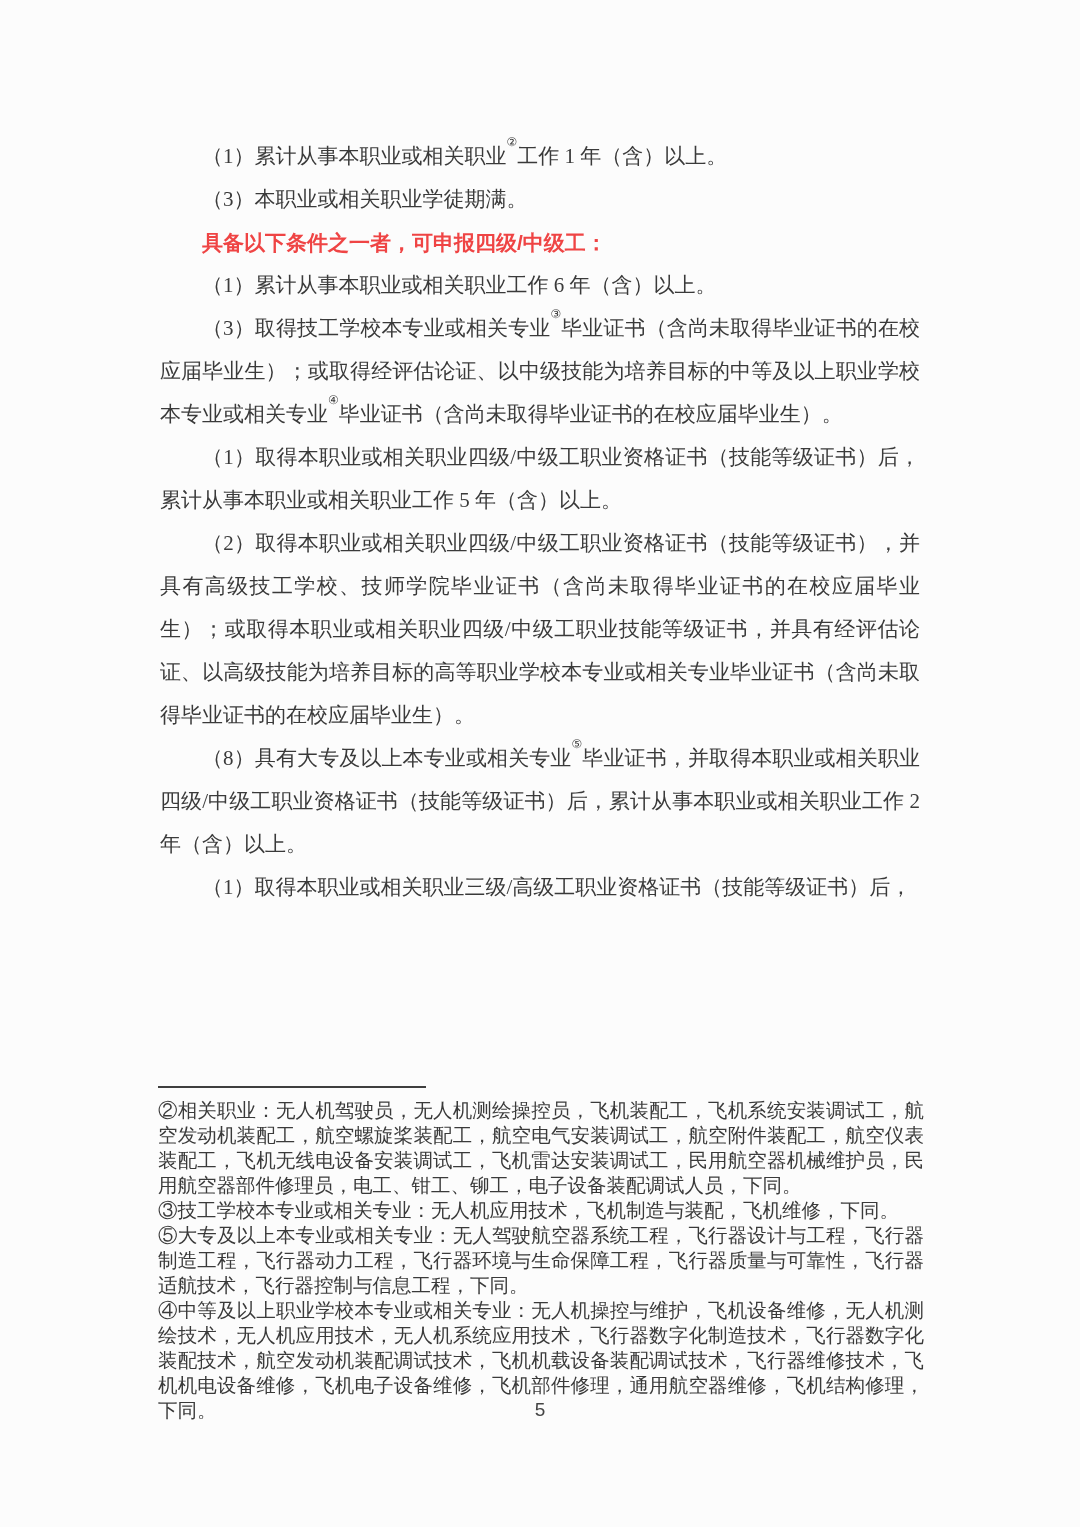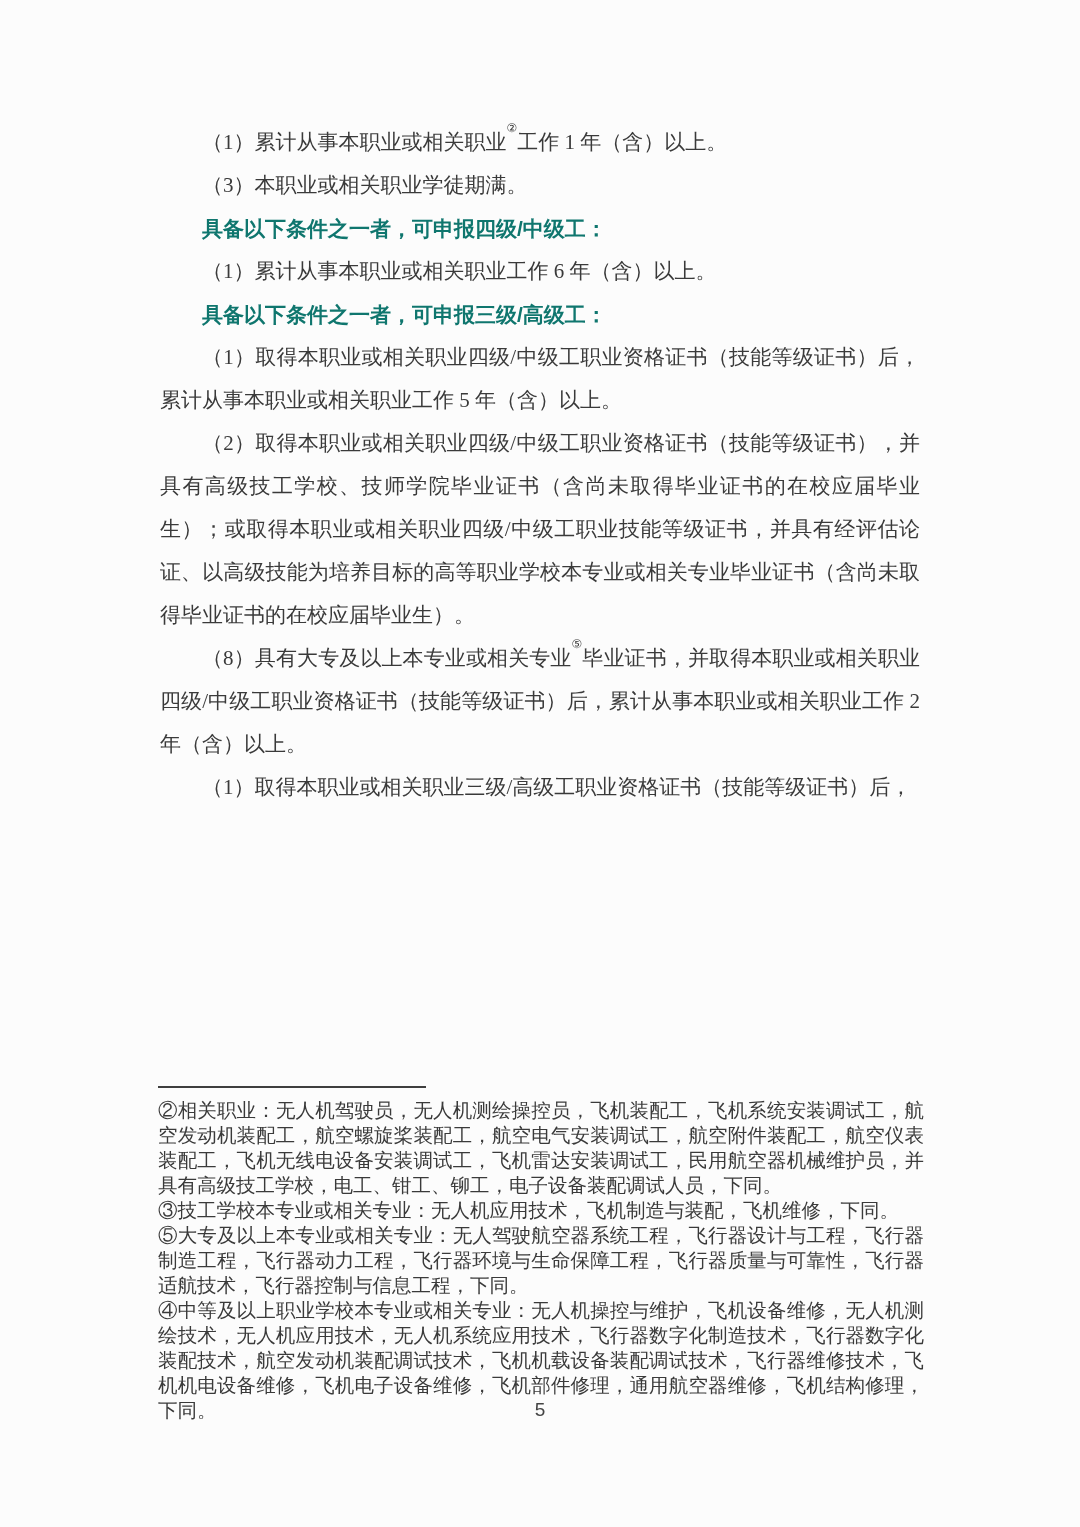--- a/index.html
+++ b/index.html
@@ -13,35 +13,35 @@
     height: 1527px;
     margin: 0 auto;
     background: #fcfcfc;
     box-sizing: border-box;
     overflow: hidden;
     color: #3a3a3a;
     font-family: "Liberation Serif", "DejaVu Serif", serif;
   }
   .body-text {
     position: absolute;
-    top: 121px;
+    top: 135px;
     left: 160px;
     width: 760px;
     font-size: 21px;
     line-height: 43px;
     text-align: justify;
   }
   .para {
     margin: 0;
     text-indent: 2em;
   }
   .para.heading {
     font-family: "Liberation Sans", "DejaVu Sans", sans-serif;
     font-weight: 700;
-    color: #0f766e;
+    color: #ef4444;
   }
   .fn-ref {
     font-size: 12px;
     line-height: 0;
     position: relative;
     top: -9px;
     letter-spacing: 0;
   }
   .footnote-sep {
     position: absolute;
@@ -83,38 +83,38 @@
 
     <p class="para"><span>（1）累计从事本职业或相关职业</span><sup class="fn-ref">②</sup><span>工作 1 年（含）以上。</span></p>
 
     <p class="para">（3）本职业或相关职业学徒期满。</p>
 
     <p class="para heading">具备以下条件之一者，可申报四级/中级工：</p>
 
     <p class="para">（1）累计从事本职业或相关职业工作 6 年（含）以上。</p>
 
 
+    <p class="para"><span>（3）取得技工学校本专业或相关专业</span><sup class="fn-ref">③</sup><span>毕业证书（含尚未取得毕业证书的在校应届毕业生）；或取得经评估论证、以中级技能为培养目标的中等及以上职业学校本专业或相关专业</span><sup class="fn-ref">④</sup><span>毕业证书（含尚未取得毕业证书的在校应届毕业生）。</span></p>
 
-    <p class="para heading">具备以下条件之一者，可申报三级/高级工：</p>
 
     <p class="para">（1）取得本职业或相关职业四级/中级工职业资格证书（技能等级证书）后，累计从事本职业或相关职业工作 5 年（含）以上。</p>
 
     <p class="para">（2）取得本职业或相关职业四级/中级工职业资格证书（技能等级证书），并具有高级技工学校、技师学院毕业证书（含尚未取得毕业证书的在校应届毕业生）；或取得本职业或相关职业四级/中级工职业技能等级证书，并具有经评估论证、以高级技能为培养目标的高等职业学校本专业或相关专业毕业证书（含尚未取得毕业证书的在校应届毕业生）。</p>
 
     <p class="para"><span>（8）具有大专及以上本专业或相关专业</span><sup class="fn-ref">⑤</sup><span>毕业证书，并取得本职业或相关职业四级/中级工职业资格证书（技能等级证书）后，累计从事本职业或相关职业工作 2 年（含）以上。</span></p>
 
 
     <p class="para">（1）取得本职业或相关职业三级/高级工职业资格证书（技能等级证书）后，</p>
 
   </div>
 
   <div class="footnote-sep"></div>
 
   <div class="footnotes">
-    <p class="footnote"><span>②</span><span>相关职业：无人机驾驶员，无人机测绘操控员，飞机装配工，飞机系统安装调试工，航空发动机装配工，航空螺旋桨装配工，航空电气安装调试工，航空附件装配工，航空仪表装配工，飞机无线电设备安装调试工，飞机雷达安装调试工，民用航空器机械维护员，并具有高级技工学校，电工、钳工、铆工，电子设备装配调试人员，下同。</span></p>
+    <p class="footnote"><span>②</span><span>相关职业：无人机驾驶员，无人机测绘操控员，飞机装配工，飞机系统安装调试工，航空发动机装配工，航空螺旋桨装配工，航空电气安装调试工，航空附件装配工，航空仪表装配工，飞机无线电设备安装调试工，飞机雷达安装调试工，民用航空器机械维护员，民用航空器部件修理员，电工、钳工、铆工，电子设备装配调试人员，下同。</span></p>
     <p class="footnote"><span>③</span><span>技工学校本专业或相关专业：无人机应用技术，飞机制造与装配，飞机维修，下同。</span></p>
     <p class="footnote"><span>⑤</span><span>大专及以上本专业或相关专业：无人驾驶航空器系统工程，飞行器设计与工程，飞行器制造工程，飞行器动力工程，飞行器环境与生命保障工程，飞行器质量与可靠性，飞行器适航技术，飞行器控制与信息工程，下同。</span></p>
     <p class="footnote"><span>④</span><span>中等及以上职业学校本专业或相关专业：无人机操控与维护，飞机设备维修，无人机测绘技术，无人机应用技术，无人机系统应用技术，飞行器数字化制造技术，飞行器数字化装配技术，航空发动机装配调试技术，飞机机载设备装配调试技术，飞行器维修技术，飞机机电设备维修，飞机电子设备维修，飞机部件修理，通用航空器维修，飞机结构修理，下同。</span></p>
   </div>
 
   <div class="page-number">5</div>
 
 </div>
 
 </body></html>

